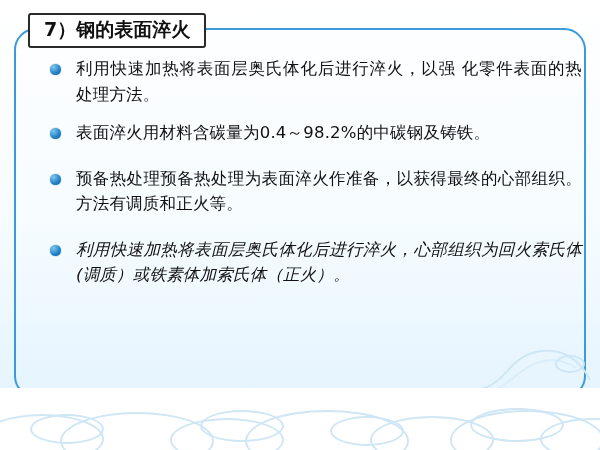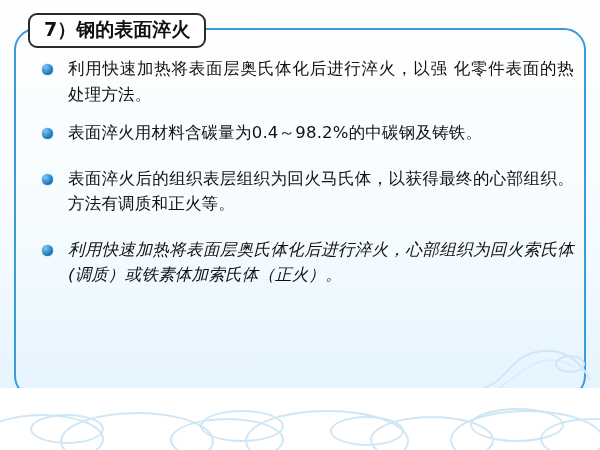--- a/index.html
+++ b/index.html
@@ -68,21 +68,21 @@
   }
 
   
   .title-box {
     position: absolute;
     left: 28px;
     top: 13px;
     z-index: 5;
     background: #ffffff;
     border: 2px solid #2a2a2a;
-    border-radius: 9px;
+    border-radius: 3px;
     padding: 3px 14px 5px 14px;
   }
   .title-text {
     font-family: "DejaVu Sans", "Liberation Sans", sans-serif;
     font-size: 19px;
     font-weight: bold;
     color: #111111;
     line-height: 1.2;
     white-space: nowrap;
   }
@@ -95,21 +95,21 @@
     width: 572px;
     height: 370px;
     box-sizing: border-box;
     border: 2px solid #3b9ad9;
     border-radius: 22px;
     background: transparent;
   }
 
   .bullets {
     position: absolute;
-    left: 40px;
+    left: 48px;
     top: 56px;
     width: 534px;
     z-index: 4;
   }
   .bullet {
     position: relative;
     margin-bottom: 13px;
   }
   .bullet .dot {
     position: absolute;
@@ -154,21 +154,21 @@
       <span class="btext">利用快速加热将表面层奥氏体化后进行淬火，以强 化零件表面的热处理方法。</span>
     </div>
 
     <div class="bullet gap">
       <span class="dot"></span>
       <span class="btext">表面淬火用材料含碳量为0.4～98.2%的中碳钢及铸铁。</span>
     </div>
 
     <div class="bullet gap">
       <span class="dot"></span>
-      <span class="btext">表面淬火后的组织表层组织为回火马氏体，以获得最终的心部组织。方法有调质和正火等。</span>
+      <span class="btext">预备热处理预备热处理为表面淬火作准备，以获得最终的心部组织。方法有调质和正火等。</span>
     </div>
 
     <div class="bullet italic">
       <span class="dot"></span>
       <span class="btext">利用快速加热将表面层奥氏体化后进行淬火，心部组织为回火索氏体(调质）或铁素体加索氏体（正火）。</span>
     </div>
 
   </div>
 
   <svg class="corner-swirl" viewBox="0 0 120 60">

